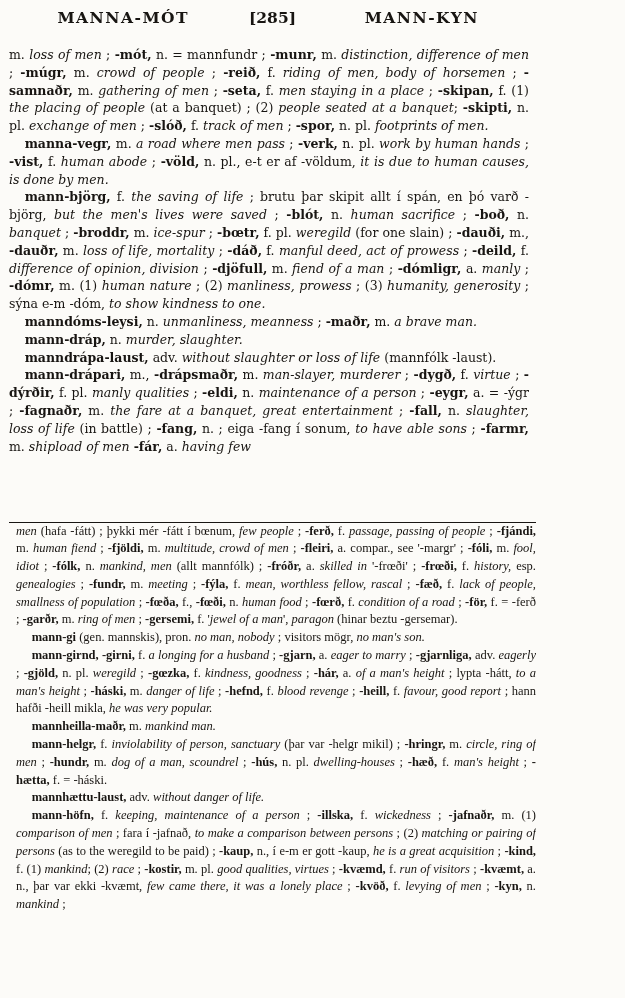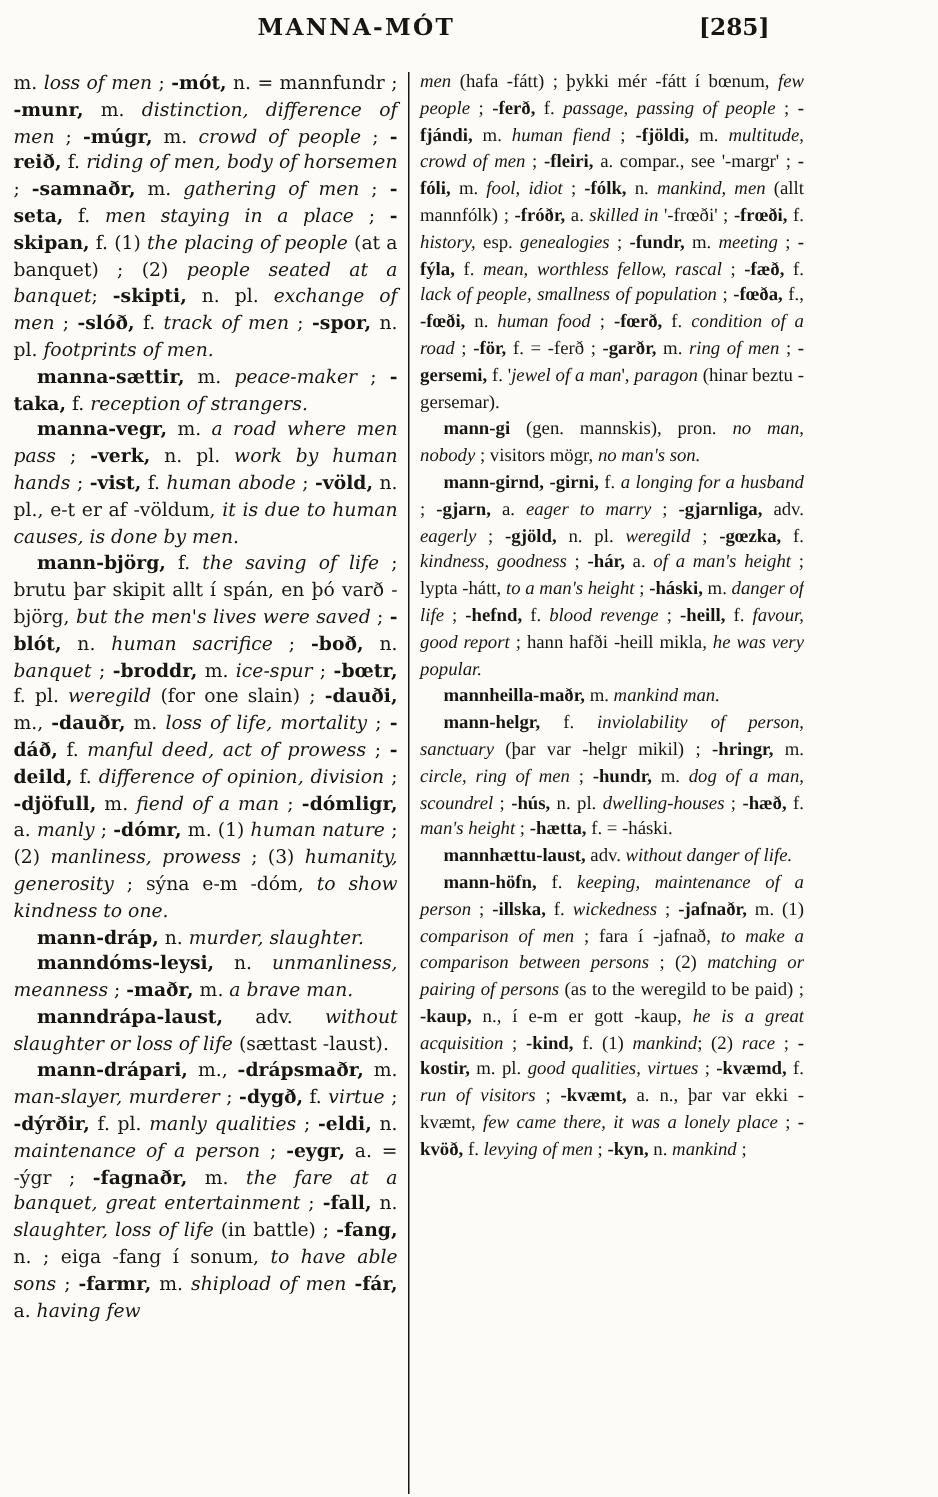--- a/index.html
+++ b/index.html
@@ -21,27 +21,28 @@
   }
   header.running-head{
     display:flex;align-items:baseline;
     height:38px;
     font-weight:bold;
     font-size:15.5px;
     letter-spacing:1.5px;
   }
   header.running-head .head-cell{flex:1;text-align:center;}
   header.running-head .head-num{
-    flex:0 0 auto;width:70px;text-align:left;
+    flex:0 0 auto;width:70px;text-align:center;
     letter-spacing:0;
   }
   main.columns{
     display:flex;
     height:950px;
     overflow:hidden;
+    flex-direction:column;
   }
   .col{
     flex:1 1 0;
     overflow:hidden;
     font-size:12.5px;
     line-height:17.8px;
     text-align:justify;
   }
   .col.left{padding-right:7px;}
   .col.right{padding-left:7px;font-family:Liberation Serif, serif;}
@@ -56,30 +57,30 @@
   .s-i{font-style:italic;}
   .s-r{font-style:normal;font-weight:normal;}
 </style>
 </head>
 <body>
 
 <div class="page">
   <header class="running-head">
     <span class="head-cell">MANNA-MÓT</span>
     <span class="head-num">[285]</span>
+    <span class="head-cell">MANN-KYN</span>
   </header>
   <main class="columns">
     <div class="col left" id="col-0">
         <p class="entry"><span class="s-r">m. </span><span class="s-i">loss of men</span><span class="s-r"> ; </span><span class="s-b">-mót,</span><span class="s-r"> n. = mannfundr ; </span><span class="s-b">-munr,</span><span class="s-r"> m. </span><span class="s-i">distinction, difference of men</span><span class="s-r"> ; </span><span class="s-b">-múgr,</span><span class="s-r"> m. </span><span class="s-i">crowd of people</span><span class="s-r"> ; </span><span class="s-b">-reið,</span><span class="s-r"> f. </span><span class="s-i">riding of men, body of horsemen</span><span class="s-r"> ; </span><span class="s-b">-samnaðr,</span><span class="s-r"> m. </span><span class="s-i">gathering of men</span><span class="s-r"> ; </span><span class="s-b">-seta,</span><span class="s-r"> f. </span><span class="s-i">men staying in a place</span><span class="s-r"> ; </span><span class="s-b">-skipan,</span><span class="s-r"> f. (1) </span><span class="s-i">the placing of people</span><span class="s-r"> (at a banquet) ; (2) </span><span class="s-i">people seated at a banquet</span><span class="s-r">; </span><span class="s-b">-skipti,</span><span class="s-r"> n. pl. </span><span class="s-i">exchange of men</span><span class="s-r"> ; </span><span class="s-b">-slóð,</span><span class="s-r"> f. </span><span class="s-i">track of men</span><span class="s-r"> ; </span><span class="s-b">-spor,</span><span class="s-r"> n. pl. </span><span class="s-i">footprints of men.</span></p>
-        <p class="entry indent"><span class="s-b">manna-sættir,</span><span class="s-r"> m. </span><span class="s-i">peace-maker</span><span class="s-r"> ; </span><span class="s-b">-taka,</span><span class="s-r"> f. </span><span class="s-i">reception of strangers.</span></p>
         <p class="entry indent"><span class="s-b">manna-vegr,</span><span class="s-r"> m. </span><span class="s-i">a road where men pass</span><span class="s-r"> ; </span><span class="s-b">-verk,</span><span class="s-r"> n. pl. </span><span class="s-i">work by human hands</span><span class="s-r"> ; </span><span class="s-b">-vist,</span><span class="s-r"> f. </span><span class="s-i">human abode</span><span class="s-r"> ; </span><span class="s-b">-völd,</span><span class="s-r"> n. pl., e-t er af -völdum, </span><span class="s-i">it is due to human causes, is done by men.</span></p>
         <p class="entry indent"><span class="s-b">mann-björg,</span><span class="s-r"> f. </span><span class="s-i">the saving of life</span><span class="s-r"> ; brutu þar skipit allt í spán, en þó varð -björg, </span><span class="s-i">but the men's lives were saved</span><span class="s-r"> ; </span><span class="s-b">-blót,</span><span class="s-r"> n. </span><span class="s-i">human sacrifice</span><span class="s-r"> ; </span><span class="s-b">-boð,</span><span class="s-r"> n. </span><span class="s-i">banquet</span><span class="s-r"> ; </span><span class="s-b">-broddr,</span><span class="s-r"> m. </span><span class="s-i">ice-spur</span><span class="s-r"> ; </span><span class="s-b">-bœtr,</span><span class="s-r"> f. pl. </span><span class="s-i">weregild</span><span class="s-r"> (for one slain) ; </span><span class="s-b">-dauði,</span><span class="s-r"> m., </span><span class="s-b">-dauðr,</span><span class="s-r"> m. </span><span class="s-i">loss of life, mortality</span><span class="s-r"> ; </span><span class="s-b">-dáð,</span><span class="s-r"> f. </span><span class="s-i">manful deed, act of prowess</span><span class="s-r"> ; </span><span class="s-b">-deild,</span><span class="s-r"> f. </span><span class="s-i">difference of opinion, division</span><span class="s-r"> ; </span><span class="s-b">-djöfull,</span><span class="s-r"> m. </span><span class="s-i">fiend of a man</span><span class="s-r"> ; </span><span class="s-b">-dómligr,</span><span class="s-r"> a. </span><span class="s-i">manly</span><span class="s-r"> ; </span><span class="s-b">-dómr,</span><span class="s-r"> m. (1) </span><span class="s-i">human nature</span><span class="s-r"> ; (2) </span><span class="s-i">manliness, prowess</span><span class="s-r"> ; (3) </span><span class="s-i">humanity, generosity</span><span class="s-r"> ; sýna e-m -dóm, </span><span class="s-i">to show kindness to one.</span></p>
+        <p class="entry indent"><span class="s-b">manndóms-leysi,</span><span class="s-r"> n. </span><span class="s-i">unmanliness, meanness</span><span class="s-r"> ; </span><span class="s-b">-maðr,</span><span class="s-r"> m. </span><span class="s-i">a brave man.</span></p>
         <p class="entry indent"><span class="s-b">mann-dráp,</span><span class="s-r"> n. </span><span class="s-i">murder, slaughter.</span></p>
-        <p class="entry indent"><span class="s-b">manndóms-leysi,</span><span class="s-r"> n. </span><span class="s-i">unmanliness, meanness</span><span class="s-r"> ; </span><span class="s-b">-maðr,</span><span class="s-r"> m. </span><span class="s-i">a brave man.</span></p>
-        <p class="entry indent"><span class="s-b">manndrápa-laust,</span><span class="s-r"> adv. </span><span class="s-i">without slaughter or loss of life</span><span class="s-r"> (sættast -laust).</span></p>
+        <p class="entry indent"><span class="s-b">manndrápa-laust,</span><span class="s-r"> adv. </span><span class="s-i">without slaughter or loss of life</span><span class="s-r"> (mannfólk -laust).</span></p>
         <p class="entry indent"><span class="s-b">mann-drápari,</span><span class="s-r"> m., </span><span class="s-b">-drápsmaðr,</span><span class="s-r"> m. </span><span class="s-i">man-slayer, murderer</span><span class="s-r"> ; </span><span class="s-b">-dygð,</span><span class="s-r"> f. </span><span class="s-i">virtue</span><span class="s-r"> ; </span><span class="s-b">-dýrðir,</span><span class="s-r"> f. pl. </span><span class="s-i">manly qualities</span><span class="s-r"> ; </span><span class="s-b">-eldi,</span><span class="s-r"> n. </span><span class="s-i">maintenance of a person</span><span class="s-r"> ; </span><span class="s-b">-eygr,</span><span class="s-r"> a. = -ýgr ; </span><span class="s-b">-fagnaðr,</span><span class="s-r"> m. </span><span class="s-i">the fare at a banquet, great entertainment</span><span class="s-r"> ; </span><span class="s-b">-fall,</span><span class="s-r"> n. </span><span class="s-i">slaughter, loss of life</span><span class="s-r"> (in battle) ; </span><span class="s-b">-fang,</span><span class="s-r"> n. ; eiga -fang í sonum, </span><span class="s-i">to have able sons</span><span class="s-r"> ; </span><span class="s-b">-farmr,</span><span class="s-r"> m. </span><span class="s-i">shipload of men</span><span class="s-r"> </span><span class="s-b">-fár,</span><span class="s-r"> a. </span><span class="s-i">having few</span></p>
       </div>
     <div class="divider"></div>
     <div class="col right" id="col-1">
         <p class="entry"><span class="s-i">men</span><span class="s-r"> (hafa -fátt) ; þykki mér -fátt í bœnum, </span><span class="s-i">few people</span><span class="s-r"> ; </span><span class="s-b">-ferð,</span><span class="s-r"> f. </span><span class="s-i">passage, passing of people</span><span class="s-r"> ; </span><span class="s-b">-fjándi,</span><span class="s-r"> m. </span><span class="s-i">human fiend</span><span class="s-r"> ; </span><span class="s-b">-fjöldi,</span><span class="s-r"> m. </span><span class="s-i">multitude, crowd of men</span><span class="s-r"> ; </span><span class="s-b">-fleiri,</span><span class="s-r"> a. compar., see '-margr' ; </span><span class="s-b">-fóli,</span><span class="s-r"> m. </span><span class="s-i">fool, idiot</span><span class="s-r"> ; </span><span class="s-b">-fólk,</span><span class="s-r"> n. </span><span class="s-i">mankind, men</span><span class="s-r"> (allt mannfólk) ; </span><span class="s-b">-fróðr,</span><span class="s-r"> a. </span><span class="s-i">skilled in</span><span class="s-r"> '-frœði' ; </span><span class="s-b">-frœði,</span><span class="s-r"> f. </span><span class="s-i">history,</span><span class="s-r"> esp. </span><span class="s-i">genealogies</span><span class="s-r"> ; </span><span class="s-b">-fundr,</span><span class="s-r"> m. </span><span class="s-i">meeting</span><span class="s-r"> ; </span><span class="s-b">-fýla,</span><span class="s-r"> f. </span><span class="s-i">mean, worthless fellow, rascal</span><span class="s-r"> ; </span><span class="s-b">-fæð,</span><span class="s-r"> f. </span><span class="s-i">lack of people, smallness of population</span><span class="s-r"> ; </span><span class="s-b">-fœða,</span><span class="s-r"> f., </span><span class="s-b">-fœði,</span><span class="s-r"> n. </span><span class="s-i">human food</span><span class="s-r"> ; </span><span class="s-b">-fœrð,</span><span class="s-r"> f. </span><span class="s-i">condition of a road</span><span class="s-r"> ; </span><span class="s-b">-för,</span><span class="s-r"> f. = -ferð ; </span><span class="s-b">-garðr,</span><span class="s-r"> m. </span><span class="s-i">ring of men</span><span class="s-r"> ; </span><span class="s-b">-gersemi,</span><span class="s-r"> f. '</span><span class="s-i">jewel of a man</span><span class="s-r">', </span><span class="s-i">paragon</span><span class="s-r"> (hinar beztu -gersemar).</span></p>
         <p class="entry indent"><span class="s-b">mann-gi</span><span class="s-r"> (gen. mannskis), pron. </span><span class="s-i">no man, nobody</span><span class="s-r"> ; visitors mögr, </span><span class="s-i">no man's son.</span></p>
         <p class="entry indent"><span class="s-b">mann-girnd, -girni,</span><span class="s-r"> f. </span><span class="s-i">a longing for a husband</span><span class="s-r"> ; </span><span class="s-b">-gjarn,</span><span class="s-r"> a. </span><span class="s-i">eager to marry</span><span class="s-r"> ; </span><span class="s-b">-gjarnliga,</span><span class="s-r"> adv. </span><span class="s-i">eagerly</span><span class="s-r"> ; </span><span class="s-b">-gjöld,</span><span class="s-r"> n. pl. </span><span class="s-i">weregild</span><span class="s-r"> ; </span><span class="s-b">-gœzka,</span><span class="s-r"> f. </span><span class="s-i">kindness, goodness</span><span class="s-r"> ; </span><span class="s-b">-hár,</span><span class="s-r"> a. </span><span class="s-i">of a man's height</span><span class="s-r"> ; lypta -hátt, </span><span class="s-i">to a man's height</span><span class="s-r"> ; </span><span class="s-b">-háski,</span><span class="s-r"> m. </span><span class="s-i">danger of life</span><span class="s-r"> ; </span><span class="s-b">-hefnd,</span><span class="s-r"> f. </span><span class="s-i">blood revenge</span><span class="s-r"> ; </span><span class="s-b">-heill,</span><span class="s-r"> f. </span><span class="s-i">favour, good report</span><span class="s-r"> ; hann hafði -heill mikla, </span><span class="s-i">he was very popular.</span></p>
         <p class="entry indent"><span class="s-b">mannheilla-maðr,</span><span class="s-r"> m. </span><span class="s-i">mankind man.</span></p>
         <p class="entry indent"><span class="s-b">mann-helgr,</span><span class="s-r"> f. </span><span class="s-i">inviolability of person, sanctuary</span><span class="s-r"> (þar var -helgr mikil) ; </span><span class="s-b">-hringr,</span><span class="s-r"> m. </span><span class="s-i">circle, ring of men</span><span class="s-r"> ; </span><span class="s-b">-hundr,</span><span class="s-r"> m. </span><span class="s-i">dog of a man, scoundrel</span><span class="s-r"> ; </span><span class="s-b">-hús,</span><span class="s-r"> n. pl. </span><span class="s-i">dwelling-houses</span><span class="s-r"> ; </span><span class="s-b">-hæð,</span><span class="s-r"> f. </span><span class="s-i">man's height</span><span class="s-r"> ; </span><span class="s-b">-hætta,</span><span class="s-r"> f. = -háski.</span></p>
         <p class="entry indent"><span class="s-b">mannhættu-laust,</span><span class="s-r"> adv. </span><span class="s-i">without danger of life.</span></p>

